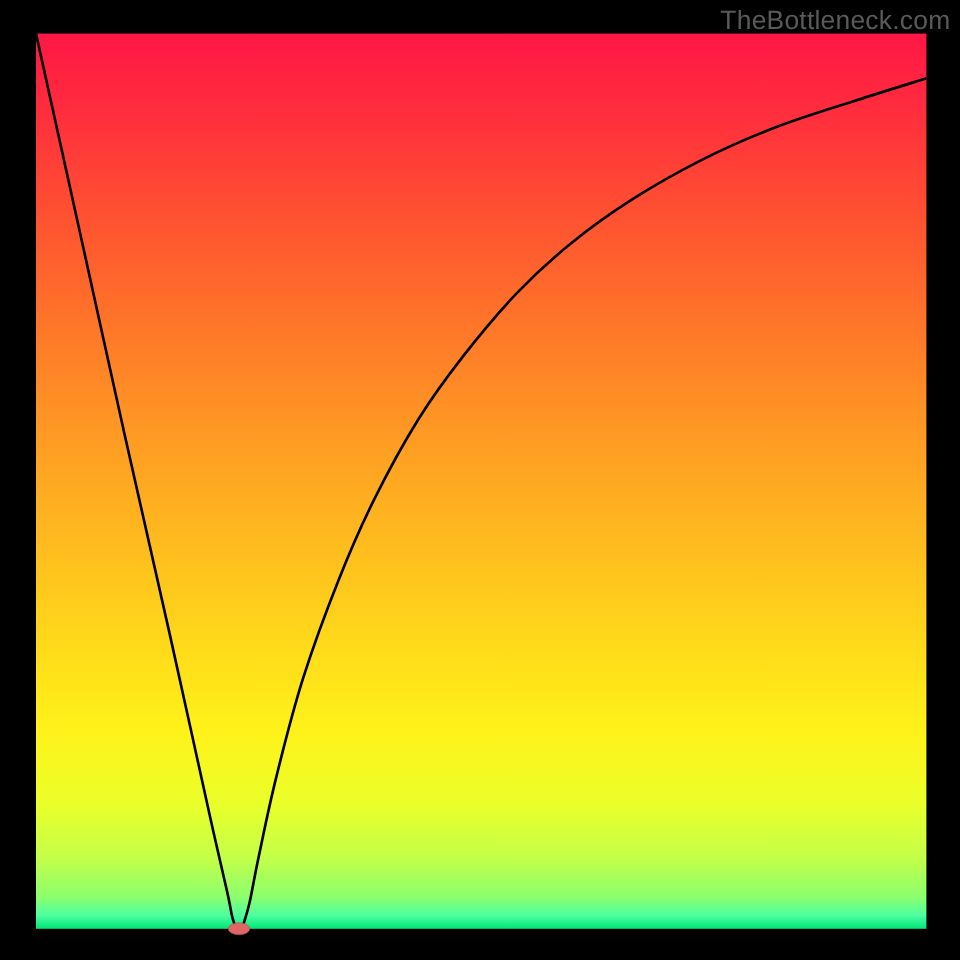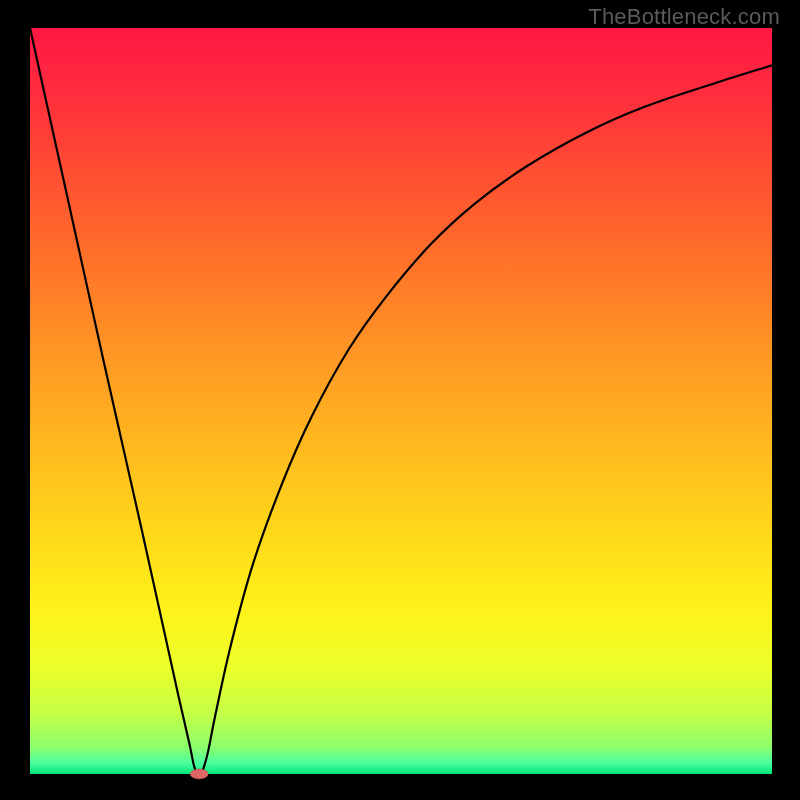--- a/index.html
+++ b/index.html
@@ -13,21 +13,21 @@
   }
   .stage {
     position: relative;
     width: 800px;
     height: 800px;
     background: #000;
   }
   .watermark {
     position: absolute;
     top: 4px;
-    right: 20px;
+    right: 8px;
     color: #5a5a5a;
     font-size: 22px;
     font-weight: 500;
     letter-spacing: 0.2px;
     z-index: 10;
   }
   svg {
     position: absolute;
     left: 0;
     top: 0;

